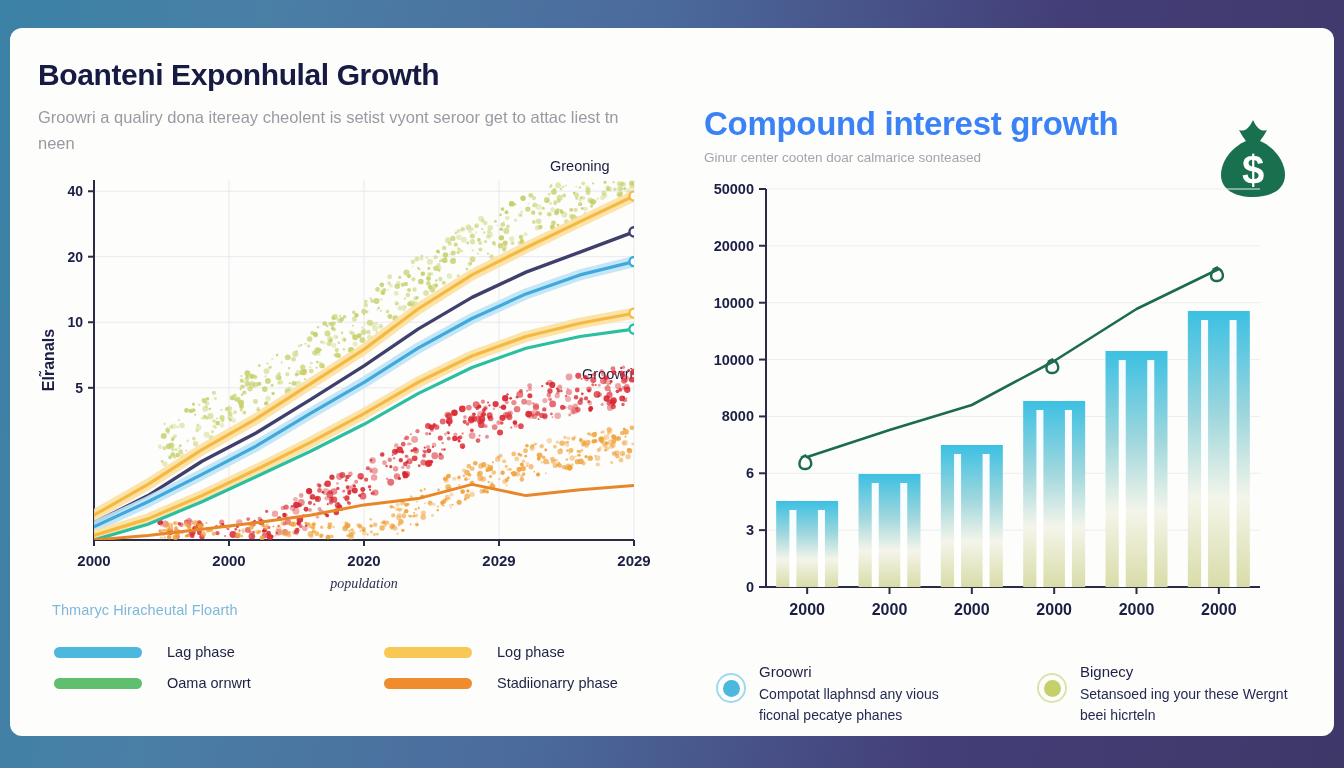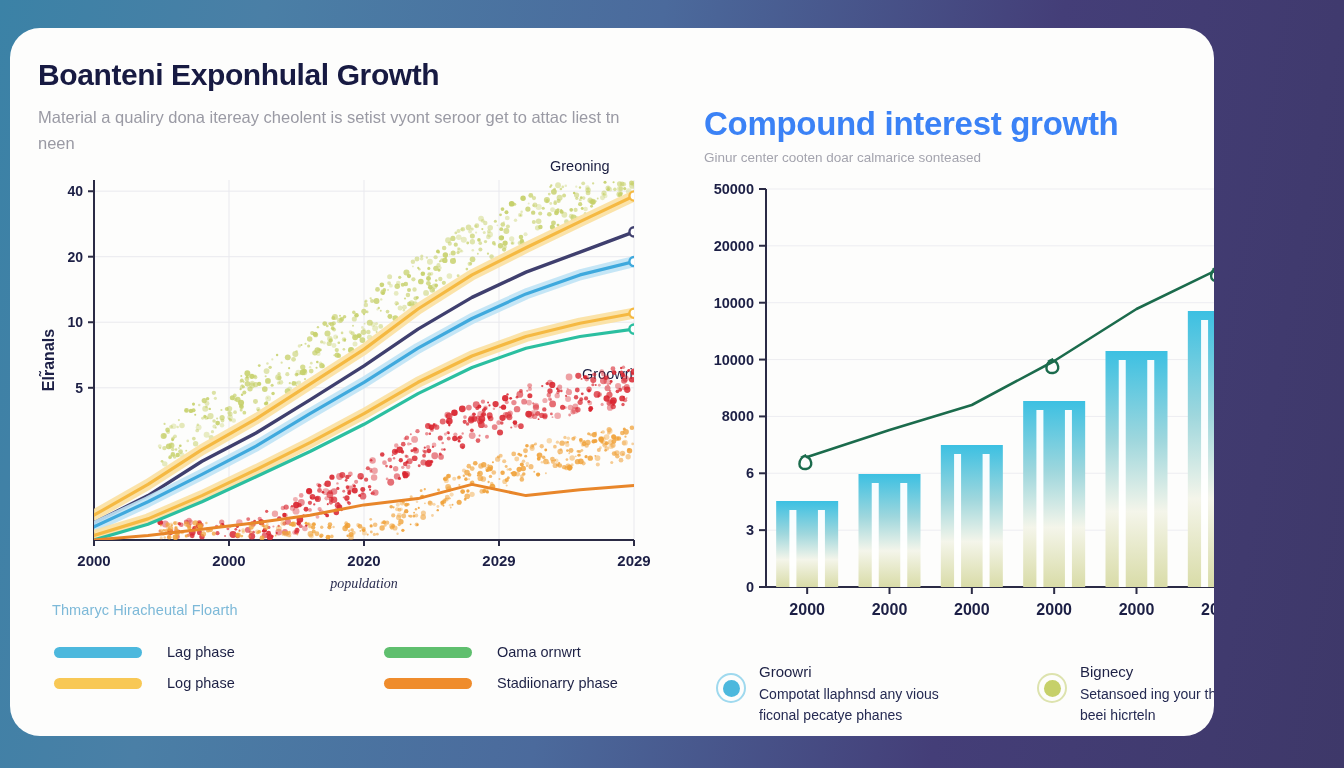--- a/index.html
+++ b/index.html
@@ -8,23 +8,23 @@
     font-family: "Liberation Sans", "DejaVu Sans", sans-serif;
     overflow: hidden;
   }
   body {
     background: linear-gradient(100deg, #3b82a6 0%, #4a7fa6 18%, #4b6a9c 45%, #443e78 72%, #3e3869 100%);
     position: relative;
   }
   .card {
     position: absolute;
     left: 10px; top: 28px;
-    width: 1204px; height: 708px;
+    width: 1324px; height: 708px;
     background: #fdfdfc;
-    border-radius: 30px;
+    border-radius: 12px;
     overflow: hidden;
   }
   .panes { display: flex; width: 100%; height: 100%; }
   .pane-left  { width: 672px; position: relative; padding: 30px 26px 0 28px; }
   .pane-right { width: 652px; position: relative; padding: 78px 40px 0 22px; }
 
   
   .h-main {
     font-size: 30px; font-weight: bold; color: #171a42;
     letter-spacing: -0.4px; line-height: 1.1;
@@ -83,21 +83,21 @@
   .rleg-b { font-size: 14px; color: #252a52; }
 </style>
 </head>
 <body>
 
 <div class="card">
   <div class="panes">
 
     <div class="pane-left">
       <div class="h-main">Boanteni Exponhulal Growth</div>
-      <div class="sub-main">Material a qualiry dona itereay cheolent is setist vyont seroor get to attac liest tn neen</div>
+      <div class="sub-main">Groowri a qualiry dona itereay cheolent is setist vyont seroor get to attac liest tn neen</div>
 
       <div class="anno anno-greening">Greoning</div>
       <div class="anno anno-phoney">Groowri</div>
 
       <div class="chartbox chart-left">
         <svg id="leftsvg" width="620" height="430" viewBox="0 0 620 430">
             <line x1="56" y1="23.13886322999349" x2="596" y2="23.13886322999349" stroke="#e9e9ee" stroke-width="1"></line>
             <line x1="56" y1="88.69050739917122" x2="596" y2="88.69050739917122" stroke="#e9e9ee" stroke-width="1"></line>
             <line x1="56" y1="154.242151568349" x2="596" y2="154.242151568349" stroke="#e9e9ee" stroke-width="1"></line>
             <line x1="56" y1="219.7937957375268" x2="596" y2="219.7937957375268" stroke="#e9e9ee" stroke-width="1"></line>
@@ -1518,26 +1518,26 @@
       </div>
 
       <div class="legend-title">Thmaryc Hiracheutal Floarth</div>
 
       <div class="legend-grid">
         <div class="legend-item">
           <span class="swatch" style="background:#4cb8dd"></span>
           <span class="legend-label">Lag phase</span>
         </div>
         <div class="legend-item">
+          <span class="swatch" style="background:#f8c855"></span>
+          <span class="legend-label">Log phase</span>
+        </div>
+        <div class="legend-item">
           <span class="swatch" style="background:#5fbf6e"></span>
           <span class="legend-label">Oama ornwrt</span>
-        </div>
-        <div class="legend-item">
-          <span class="swatch" style="background:#f8c855"></span>
-          <span class="legend-label">Log phase</span>
         </div>
         <div class="legend-item">
           <span class="swatch" style="background:#ef8c2c"></span>
           <span class="legend-label">Stadiionarry phase</span>
         </div>
       </div>
     </div>
 
     <div class="pane-right">
       <div class="h-right">Compound interest growth</div>

